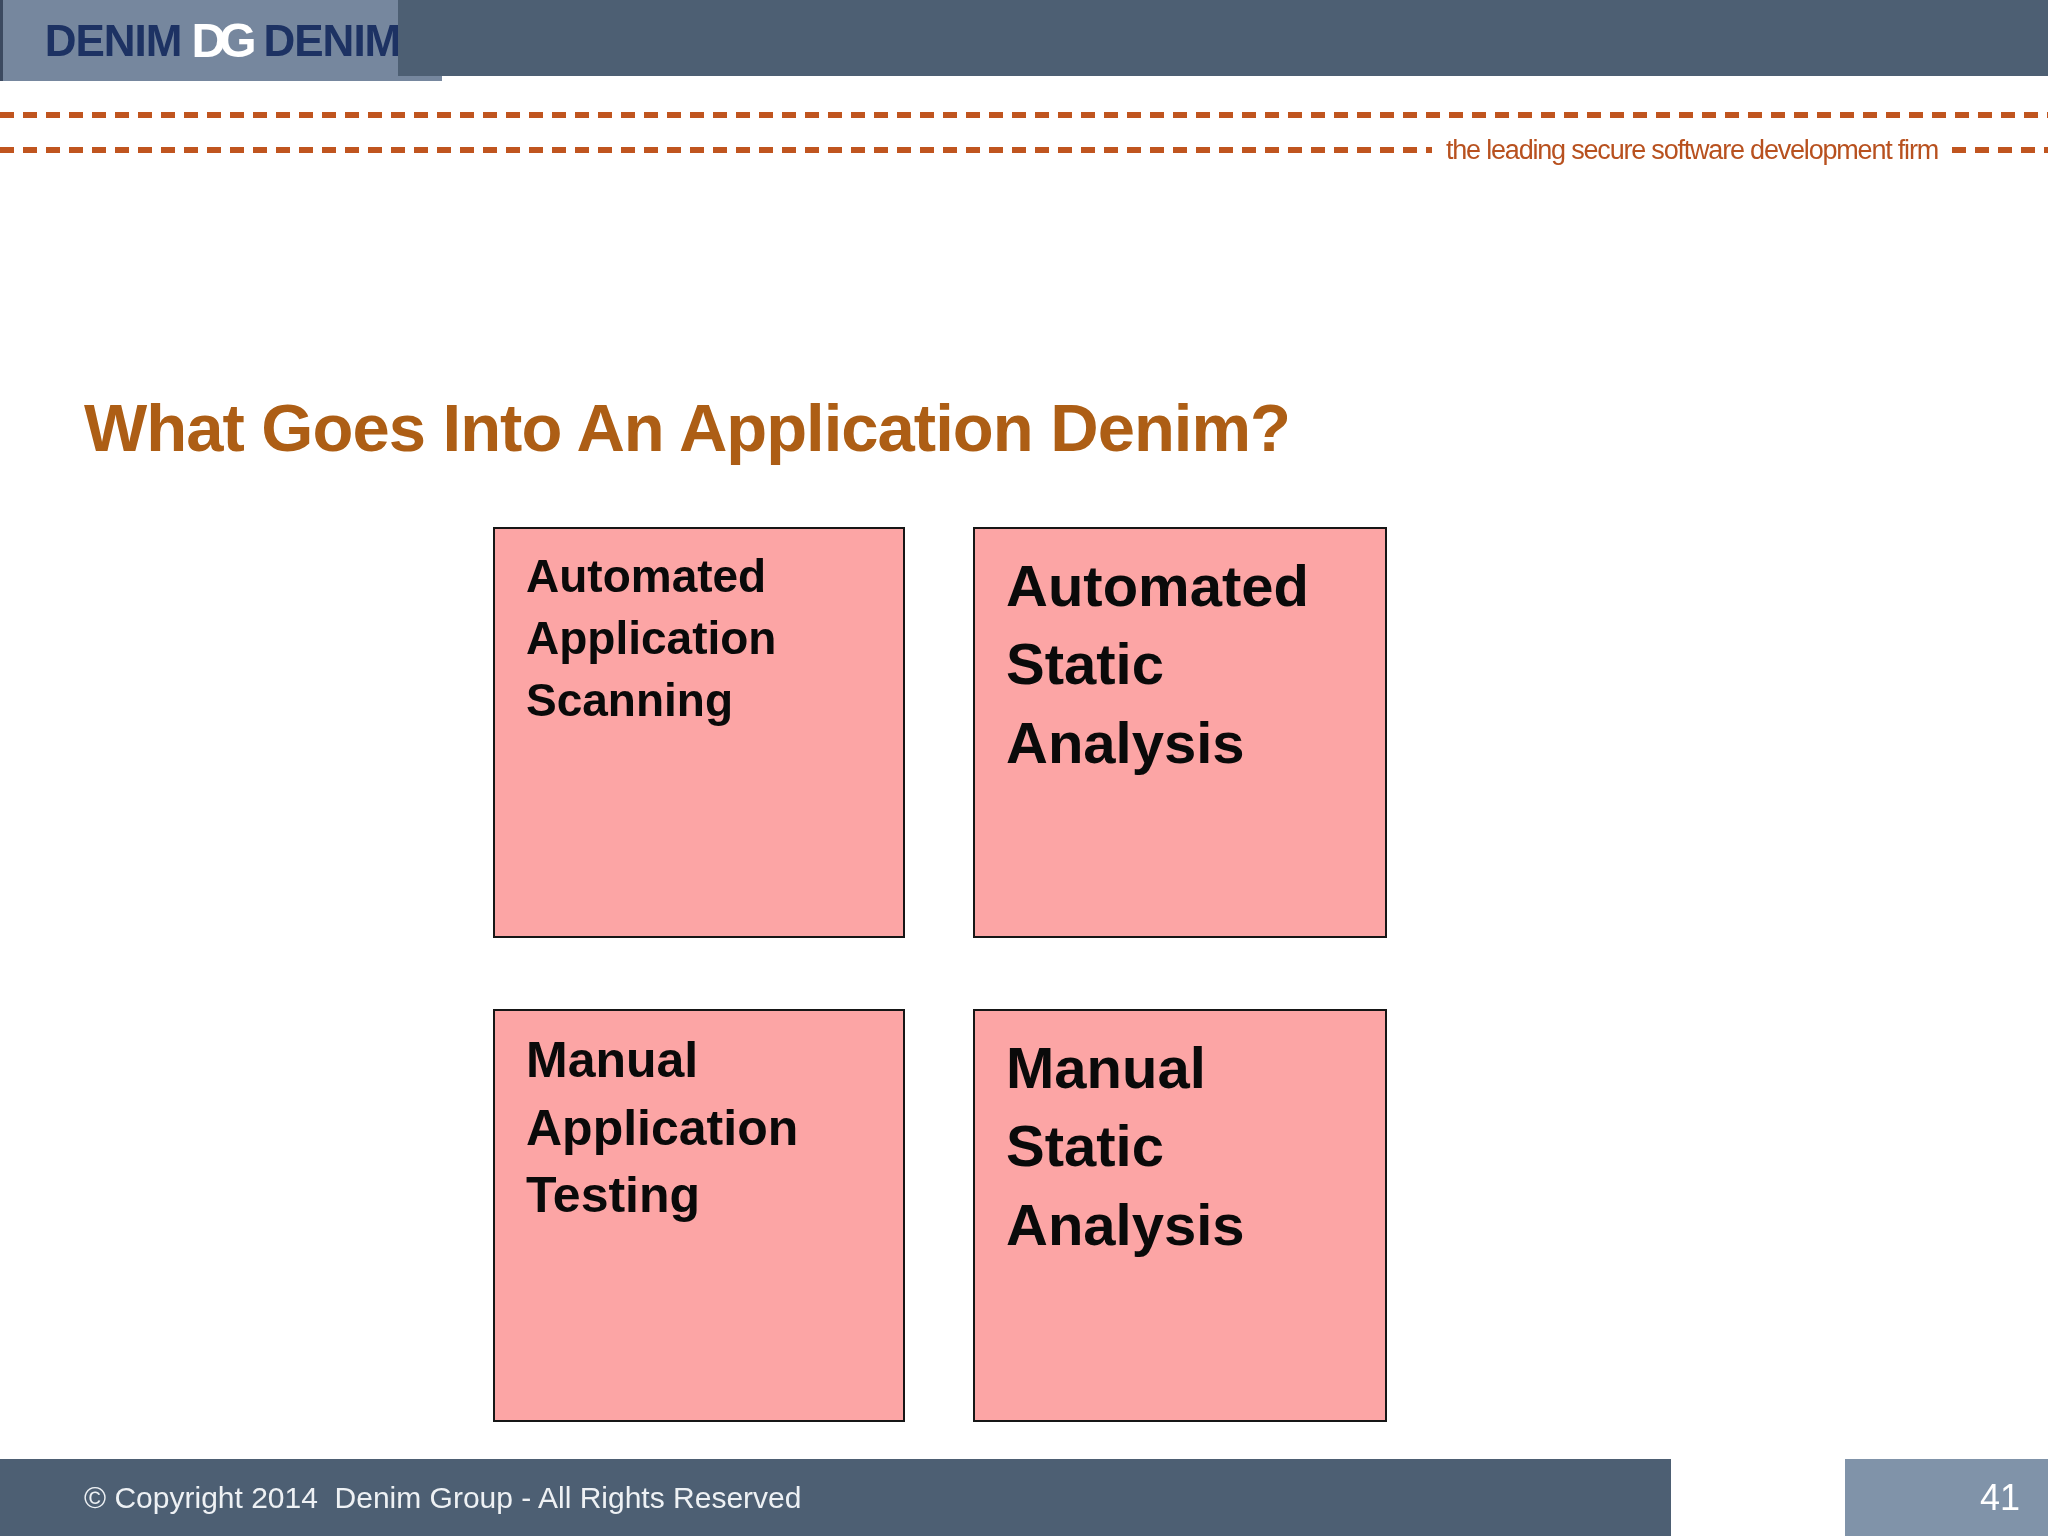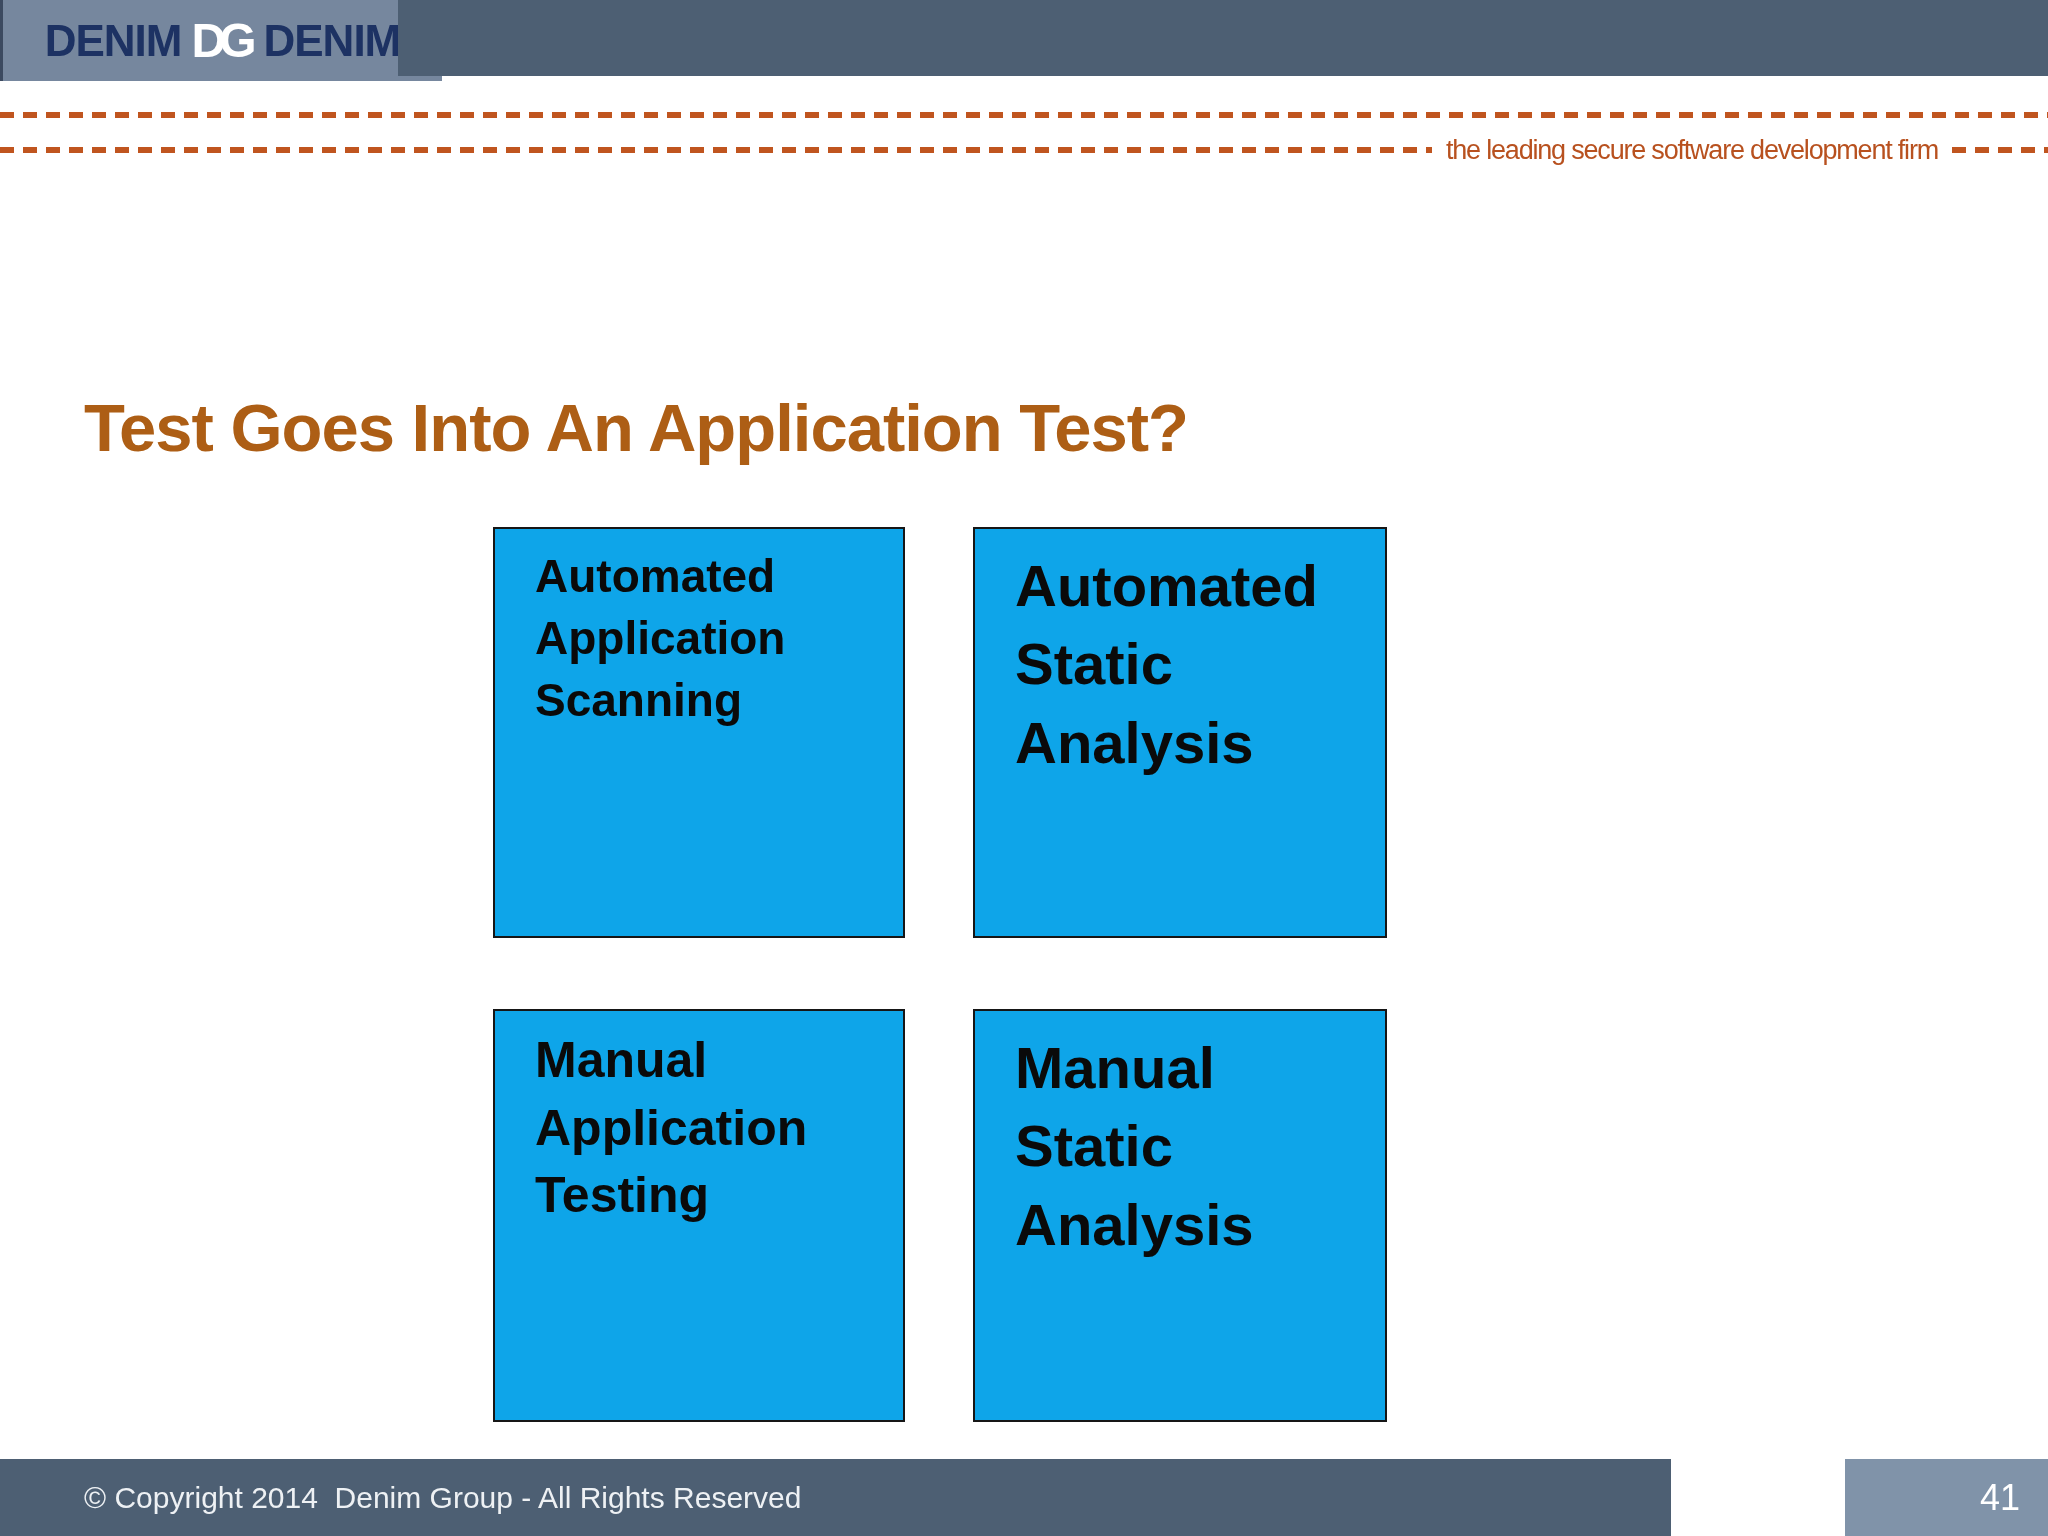--- a/index.html
+++ b/index.html
@@ -50,24 +50,24 @@
   
   .slide-title{
     position:absolute;left:84px;top:344px;
     font-size:67px;font-weight:bold;color:#ad5e15;letter-spacing:-1px;
     white-space:nowrap;
   }
 
   
   .qbox{
     position:absolute;box-sizing:border-box;
-    background:#0ea5e9;border:2px solid #161616;
+    background:#fca5a5;border:2px solid #161616;
     color:#0a0a0a;font-weight:bold;
     white-space:pre-line;line-height:1.35;
-    padding:16px 40px;
+    padding:16px 31px;
   }
   .qbox-1{left:493px;top:527px;width:412px;height:411px;font-size:46px;}
   .qbox-2{left:973px;top:527px;width:414px;height:411px;font-size:58px;padding-top:18px;}
   .qbox-3{left:493px;top:1009px;width:412px;height:413px;font-size:50px;}
   .qbox-4{left:973px;top:1009px;width:414px;height:413px;font-size:58px;padding-top:18px;}
 
   
   .footer-bar{
     position:absolute;left:0;top:1459px;width:1671px;height:77px;
     background:#4d5f73;
@@ -95,21 +95,21 @@
 </div>
 <div class="top-bar"></div>
 
 <div class="dash dash-line-1"></div>
 <div class="dash-row">
   <div class="dash dash-seg-left"></div>
   <span class="tagline">the leading secure software development firm</span>
   <div class="dash dash-seg-right"></div>
 </div>
 
-<h1 class="slide-title">Test Goes Into An Application Test?</h1>
+<h1 class="slide-title">What Goes Into An Application Denim?</h1>
 
 <div class="qbox qbox-1">Automated
 Application
 Scanning</div>
 <div class="qbox qbox-2">Automated
 Static
 Analysis</div>
 <div class="qbox qbox-3">Manual
 Application
 Testing</div>

